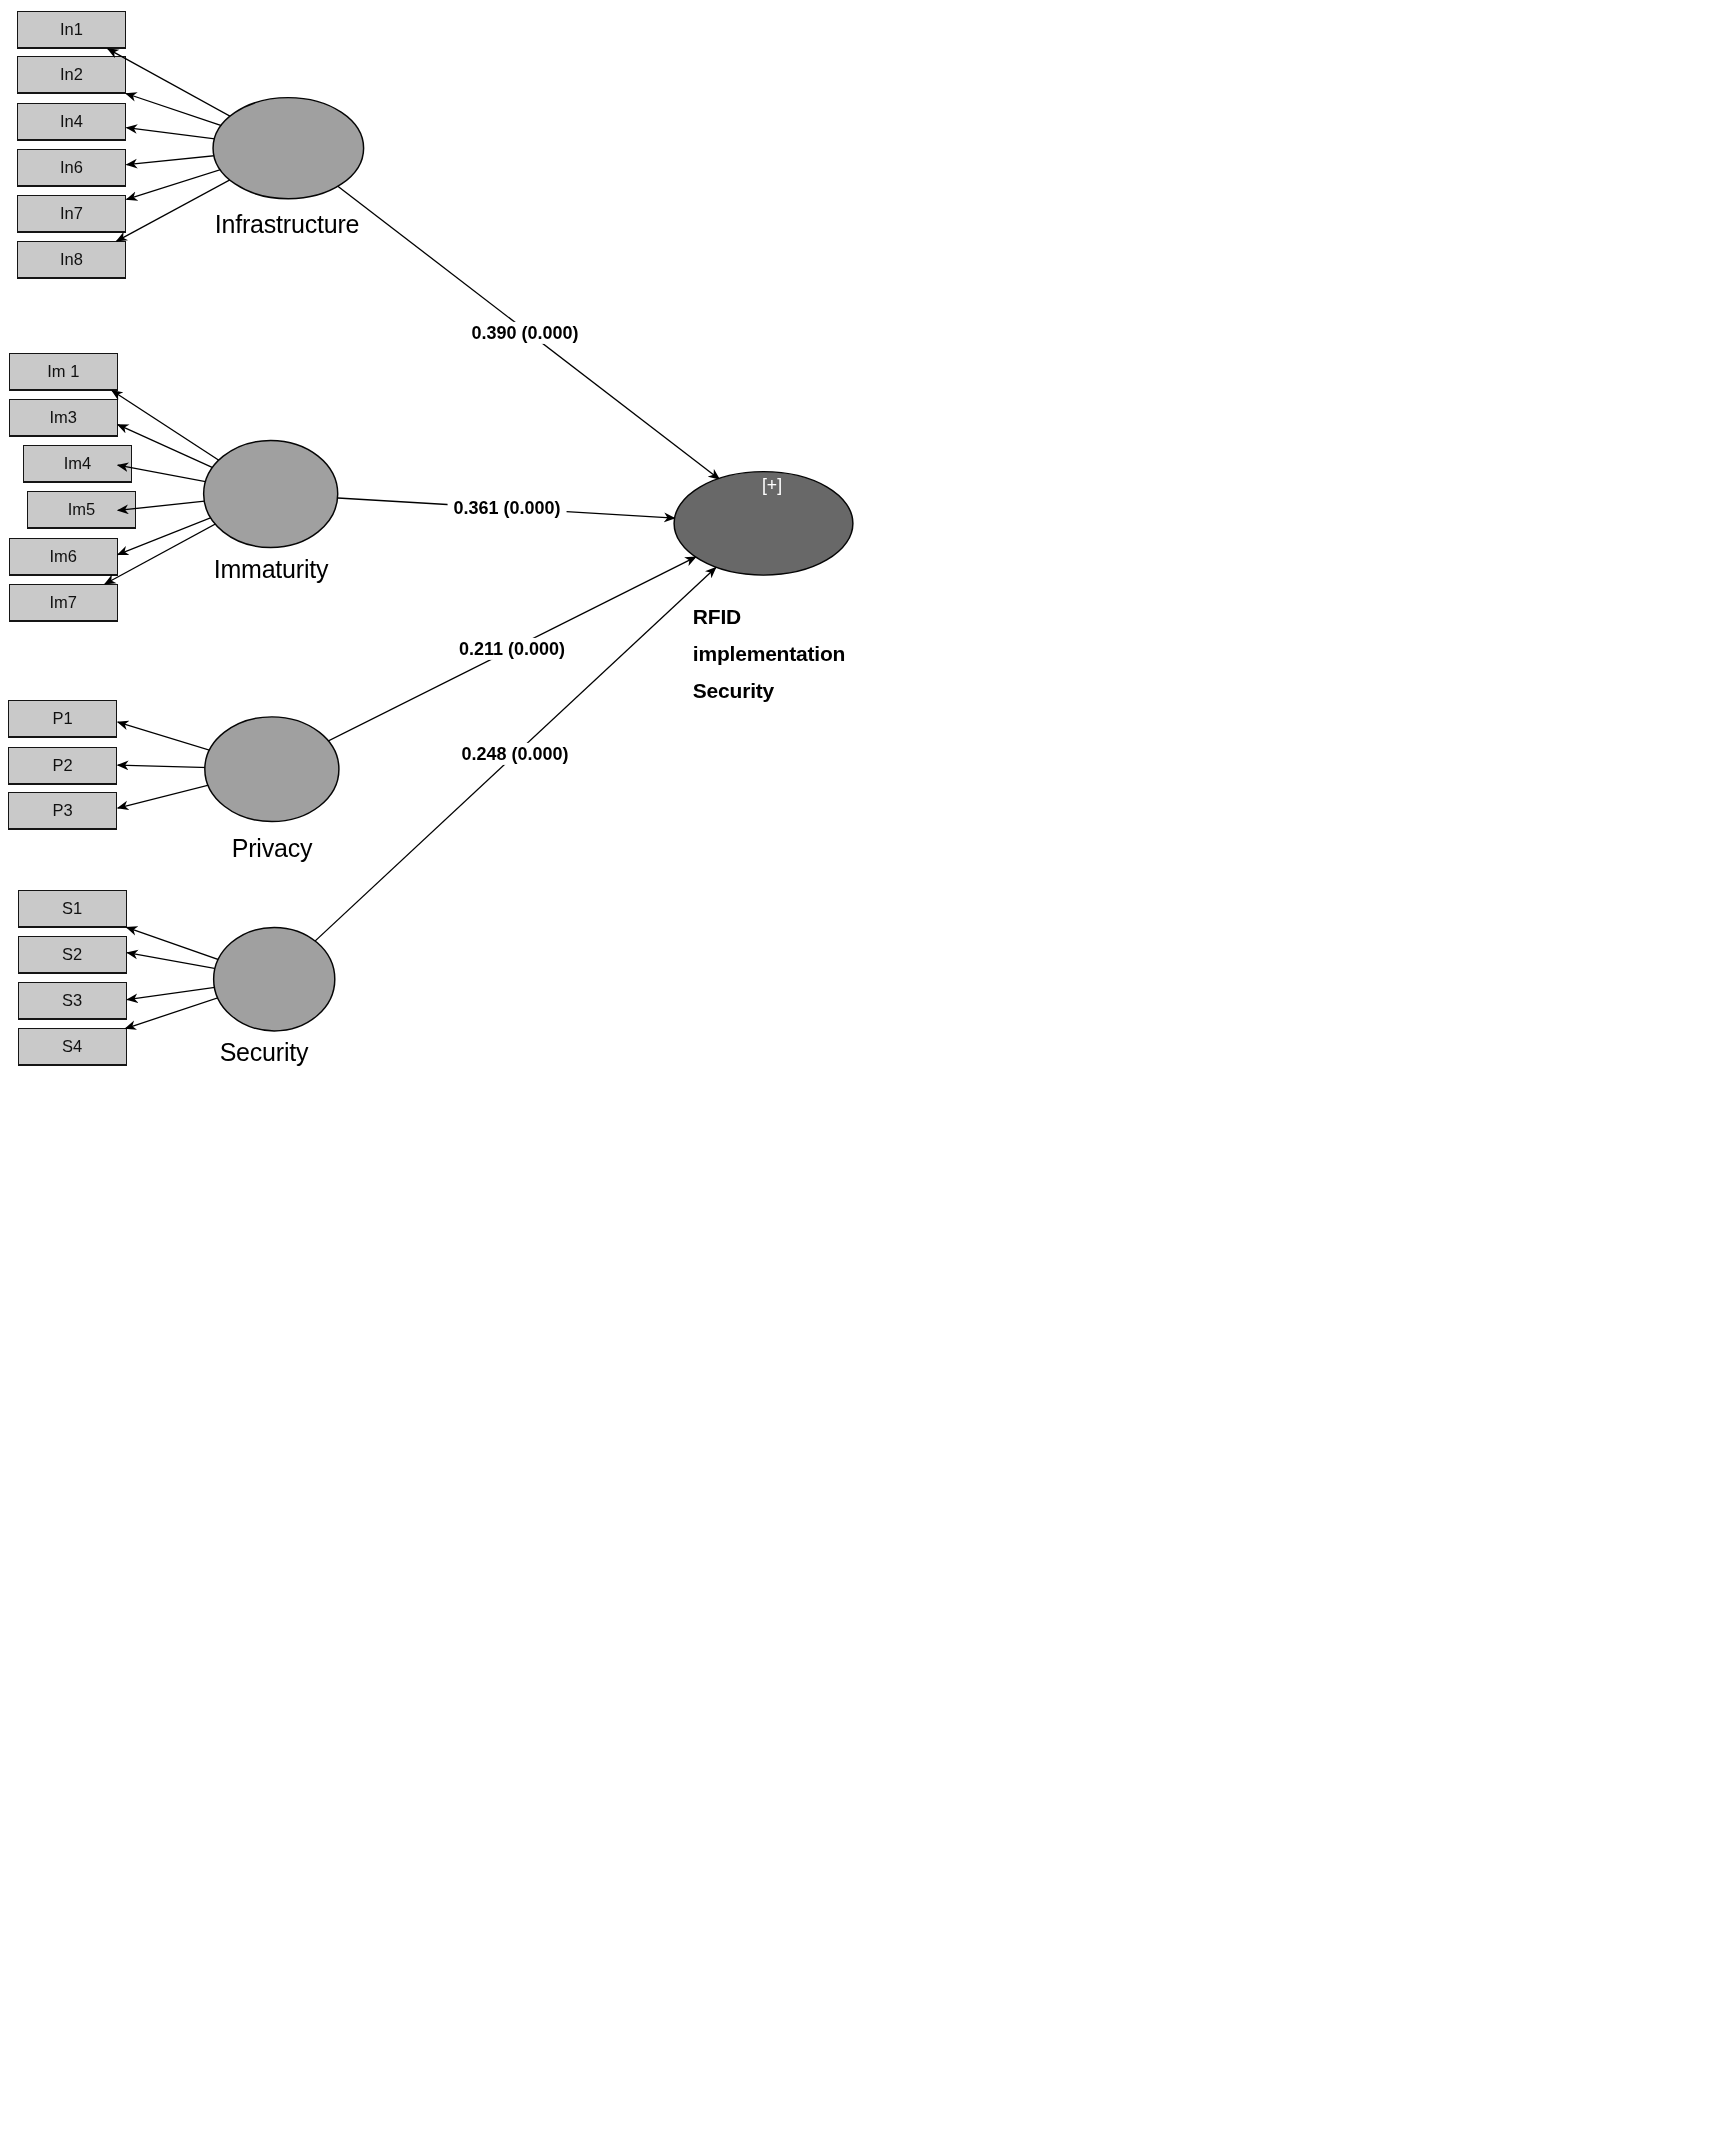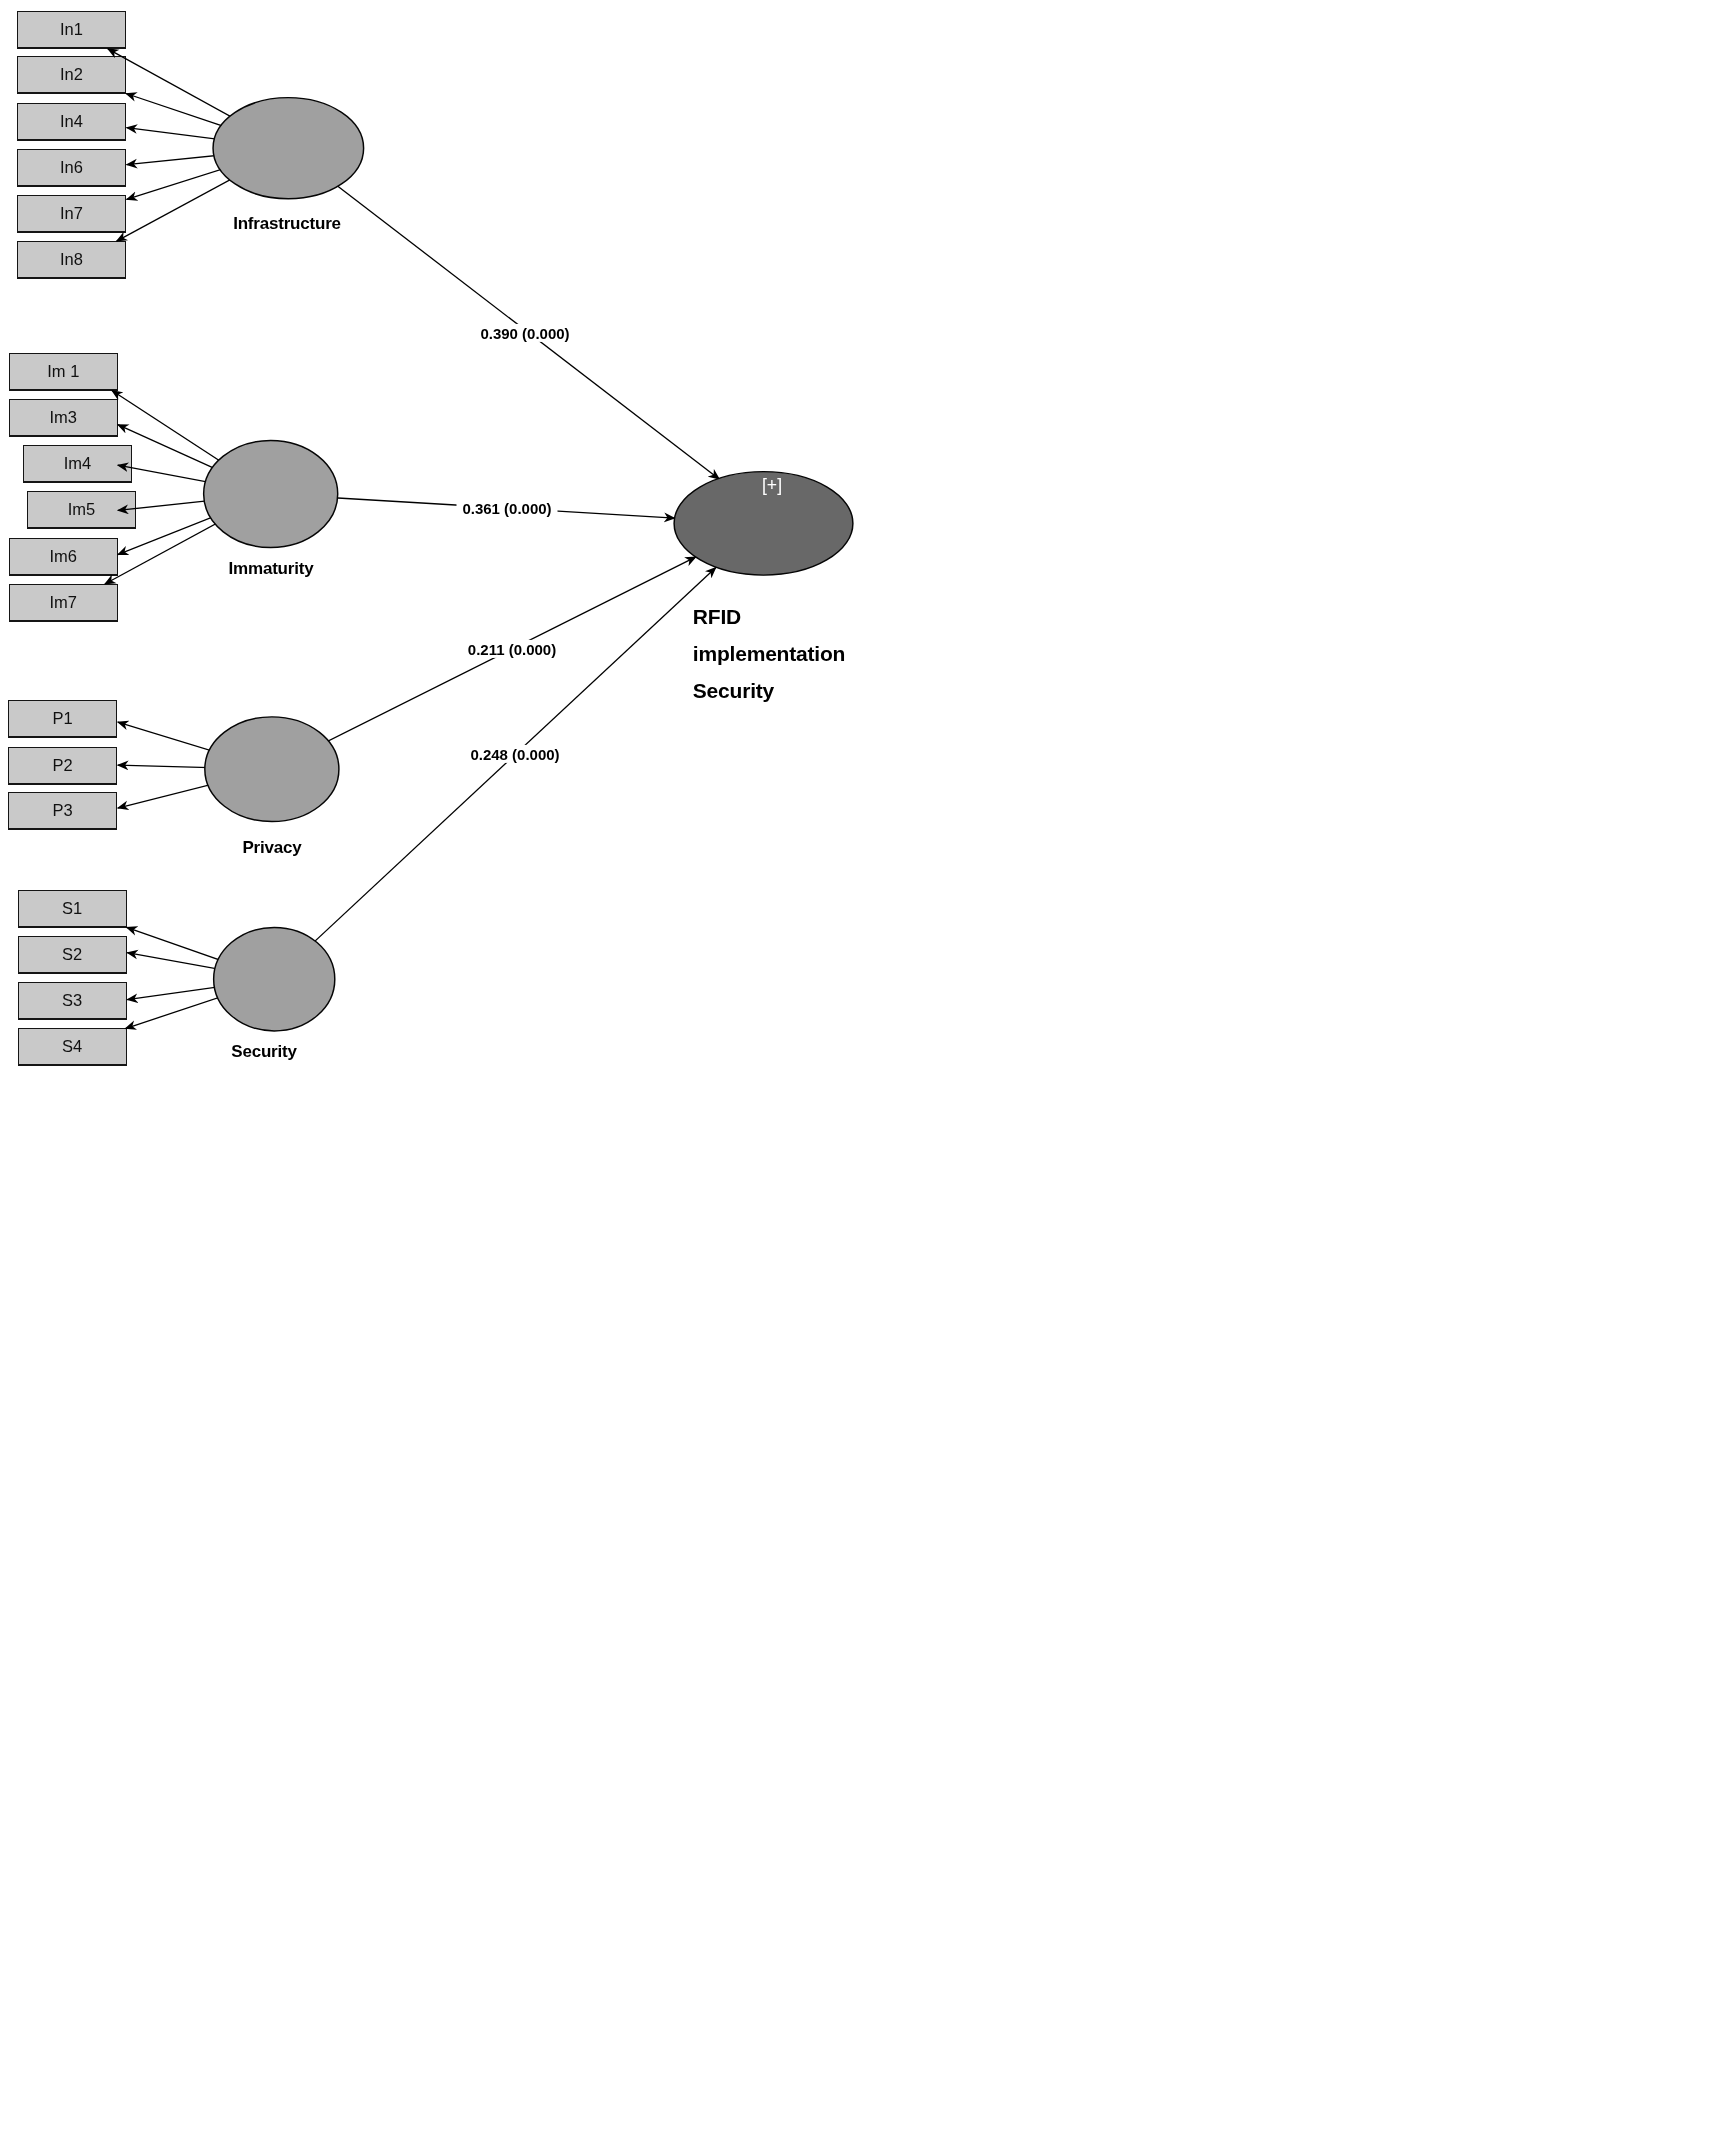--- a/index.html
+++ b/index.html
@@ -13,26 +13,26 @@
     background:var(--indicator-fill,#c9c9c9);
     border:1.2px solid var(--indicator-border,#151515);
     border-bottom-width:2.4px;
     display:flex; align-items:center; justify-content:center;
     z-index:1;
   }
   .box-label { font-size:16.5px; color:#111; }
   svg.overlay { position:absolute; left:0; top:0; z-index:2; pointer-events:none; }
   .construct-label {
     position:absolute; transform:translate(-50%,-50%);
-    font-size:17px; font-weight:700; color:var(--label-text,#000);
+    font-size:25px; font-weight:400; color:var(--label-text,#000);
     white-space:nowrap; z-index:3; letter-spacing:-0.2px;
   }
   .path-label {
     position:absolute; transform:translate(-50%,-50%);
-    font-size:15px; font-weight:700; color:var(--label-text,#000);
+    font-size:18px; font-weight:700; color:var(--label-text,#000);
     background:var(--background,#fff); padding:0.6px 5.9px;
     white-space:nowrap; z-index:3;
   }
   .target-label {
     position:absolute; transform:translateX(-50%); text-align:left;
     font-size:21px; font-weight:800; color:var(--label-text,#000);
     line-height:37px; white-space:nowrap; z-index:3; letter-spacing:-0.2px;
   }
   .plus-symbol {
     position:absolute; transform:translate(-50%,-50%);

